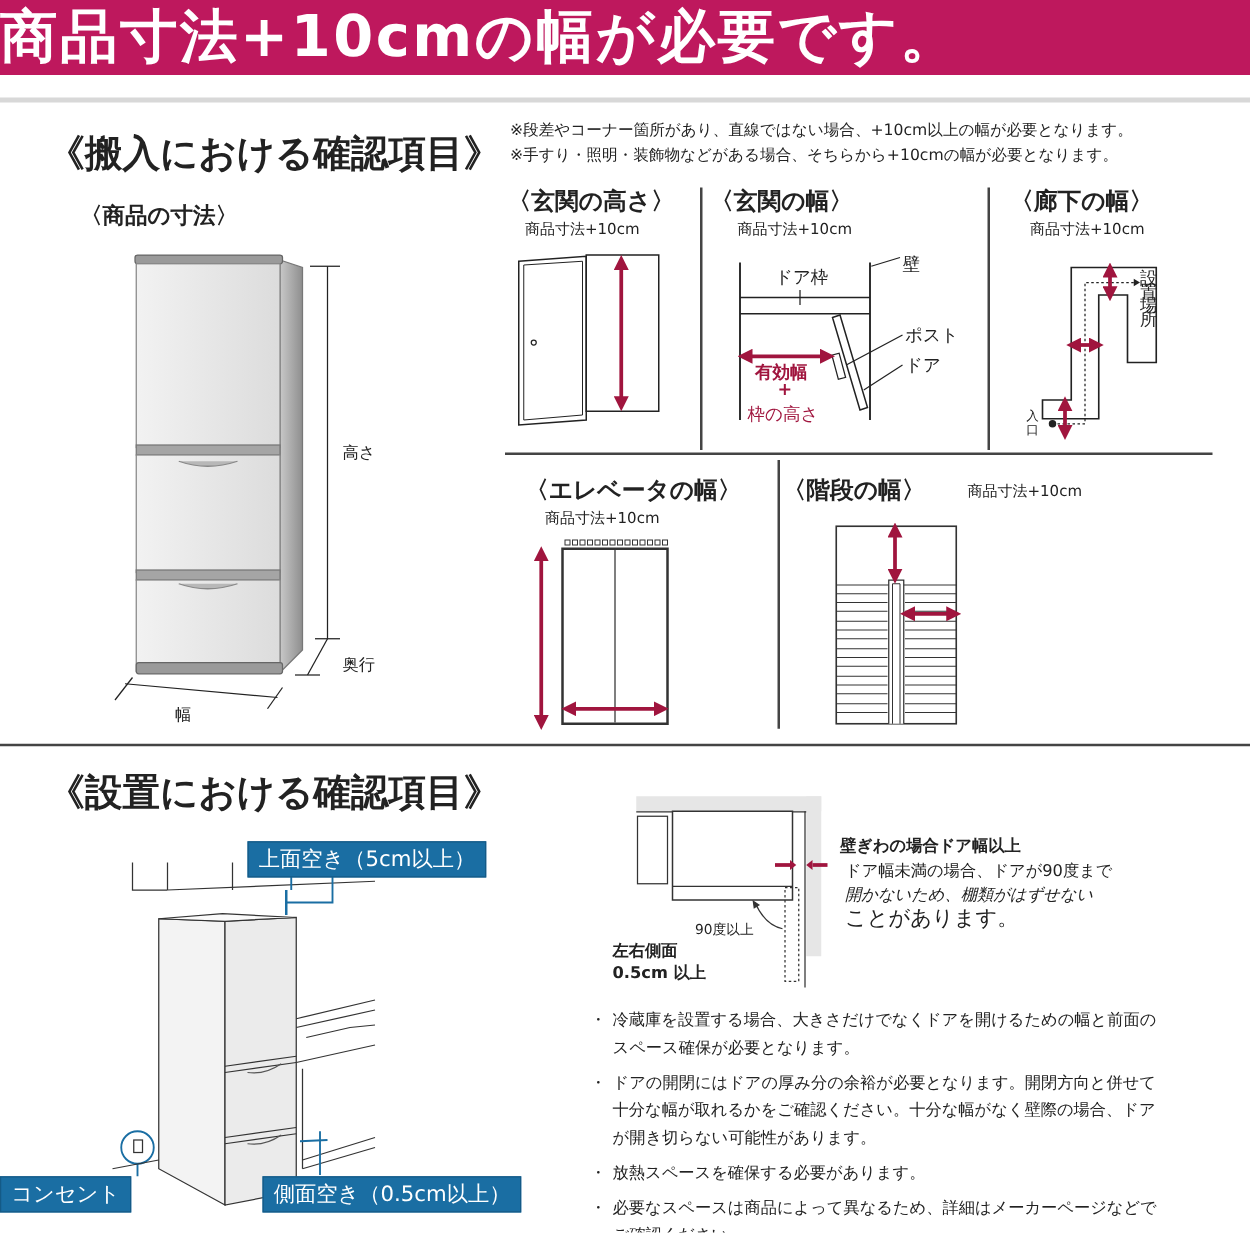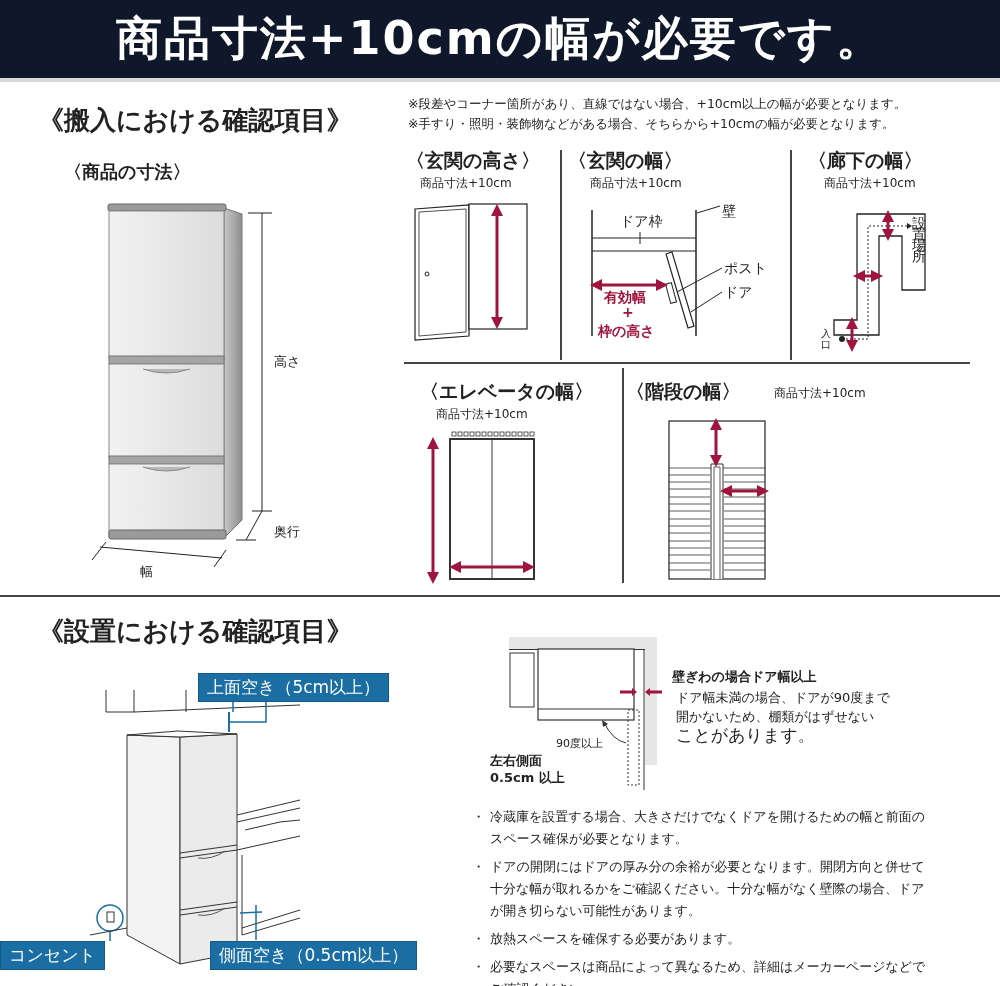--- a/index.html
+++ b/index.html
@@ -1,24 +1,24 @@
 <!DOCTYPE html>
 <html><head>
 <meta charset="utf-8">
 <style>
   * { box-sizing: border-box; margin: 0; padding: 0; }
   html, body { width: 1000px; height: 986px; background: #ffffff; overflow: hidden; }
   body { font-family: "DejaVu Sans", "Liberation Sans", sans-serif; color: #222; position: relative; }
 
-  .header { position: absolute; left: 0; top: 0; width: 1000px; height: 78px; background: #0f172a; display: flex; align-items: center; justify-content: center; }
+  .header { position: absolute; left: 0; top: 0; width: 1000px; height: 60px; background: #be185d; display: flex; align-items: center; }
   .header-title { color: #fff; font-size: 46px; font-weight: bold; letter-spacing: 2px; }
   .header-shadow { position: absolute; left: 0; top: 78px; width: 1000px; height: 4px; background: #d8d8d8; }
 
   .abs { position: absolute; }
-  .sec-title { font-size: 26px; font-weight: bold; color: #222; white-space: nowrap; }
+  .sec-title { font-size: 30px; font-weight: bold; color: #222; white-space: nowrap; }
   .sub-title { font-size: 19px; font-weight: bold; color: #222; white-space: nowrap; }
   .small { font-size: 12px; color: #222; white-space: nowrap; }
   .note { font-size: 12.5px; color: #222; white-space: nowrap; }
   .label { font-size: 13px; color: #222; white-space: nowrap; }
   .crimson { color: #a0153e; }
 
   .divider-h { position: absolute; height: 2px; background: #444; }
   .divider-v { position: absolute; width: 1.5px; background: #444; }
 
   .bluebox { position: absolute; background: #1a6ea3; color: #fff; font-size: 17px; padding: 2px 8px; white-space: nowrap; border: 1px solid #145a86; }
@@ -185,21 +185,21 @@
   <line x1="716" y1="424" x2="716" y2="461" stroke="#a0153e" stroke-width="3" marker-start="url(#ah)" marker-end="url(#ah)"></line>
   <line x1="726" y1="491" x2="763" y2="491" stroke="#a0153e" stroke-width="3" marker-start="url(#ah)" marker-end="url(#ah)"></line>
 </svg>
 
 <div class="abs label" style="left:620px; top:213px; font-size:14px;">ドア枠</div>
 <div class="abs label" style="left:722px; top:203px; font-size:14px;">壁</div>
 <div class="abs label" style="left:724px; top:260px; font-size:14px;">ポスト</div>
 <div class="abs label" style="left:724px; top:284px; font-size:14px;">ドア</div>
 <div class="abs label crimson" style="left:604px; top:289px; font-size:14px; font-weight:bold;">有効幅</div>
 <div class="abs label crimson" style="left:622px; top:304px; font-size:14px; font-weight:bold;">+</div>
-<div class="abs label crimson" style="left:598px; top:323px; font-size:14px; font-weight:bold;">枠の高さ</div>
+<div class="abs label crimson" style="left:598px; top:323px; font-size:14px; font-weight:normal;">枠の高さ</div>
 
 <div class="abs" style="left:912px; top:218px; font-size:14px; width:10px; line-height:11px; word-break:break-all;">設置場所</div>
 <div class="abs" style="left:821px; top:328px; font-size:10px; width:10px; line-height:11px; word-break:break-all;">入口</div>
 
 <div class="divider-h" style="left:404px; top:362px; width:566px; height:1.5px;"></div>
 
 <div class="abs sub-title" style="left:420px; top:379px;">〈エレベータの幅〉</div>
 <div class="abs small" style="left:436px; top:406px;">商品寸法+10cm</div>
 
 <div class="divider-v" style="left:622px; top:368px; height:215px;"></div>
@@ -263,21 +263,21 @@
   <line x1="650" y1="692" x2="662" y2="692" stroke="#a0153e" stroke-width="3"></line>
   <polygon points="650,688 645,692 650,696" fill="#a0153e"></polygon>
 </svg>
 
 <div class="bluebox" style="left:198px; top:673px;">上面空き（5cm以上）</div>
 <div class="bluebox" style="left:0; top:941px; ">コンセント</div>
 <div class="bluebox" style="left:210px; top:941px;">側面空き（0.5cm以上）</div>
 
 <div class="abs label" style="left:672px; top:668px; font-size:13px; font-weight:bold;">壁ぎわの場合ドア幅以上</div>
 <div class="abs label" style="left:676px; top:688px; font-size:13px; line-height:19px;">ドア幅未満の場合、ドアが90度まで</div>
-<div class="abs label" style="left:676px; top:707px; font-size:13px; line-height:19px;">開かないため、棚類がはずせない</div>
+<div class="abs label" style="left:676px; top:707px; font-size:13px; line-height:19px;font-style:italic;">開かないため、棚類がはずせない</div>
 <div class="abs label" style="left:676px; top:726px; font-size:17px; line-height:19px;">ことがあります。</div>
 <div class="abs label" style="left:556px; top:736px; font-size:11px;">90度以上</div>
 <div class="abs label" style="left:490px; top:752px; font-size:13px; font-weight:bold;text-align:right;">左右側面</div>
 <div class="abs label" style="left:490px; top:769px; font-size:13px; font-weight:bold;">0.5cm 以上</div>
 
 <div class="bullets">
   <div class="bullet">
     <span class="dot">・</span>
     <span class="txt">冷蔵庫を設置する場合、大きさだけでなくドアを開けるための幅と前面のスペース確保が必要となります。</span>
   </div>

